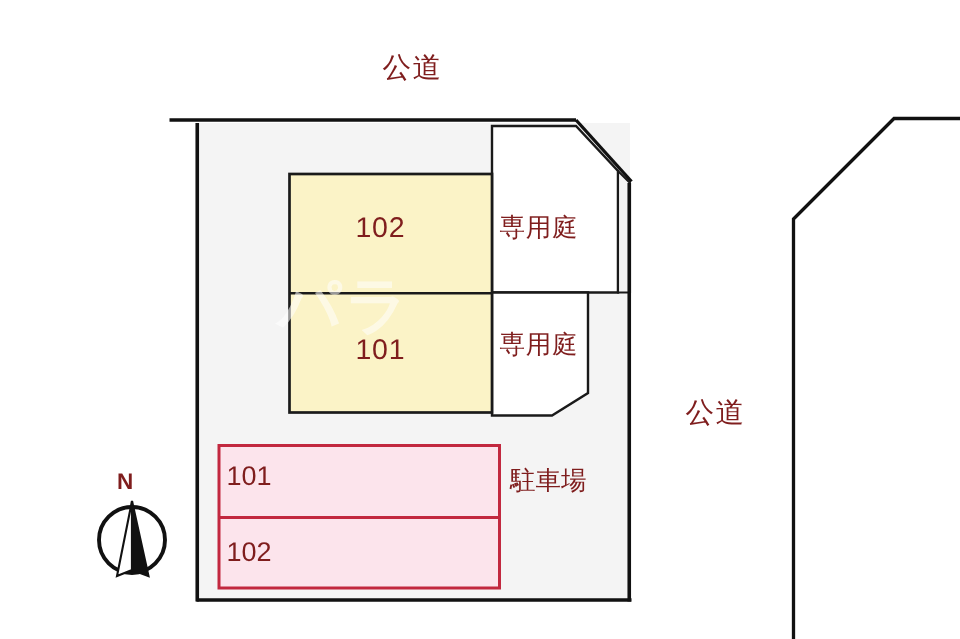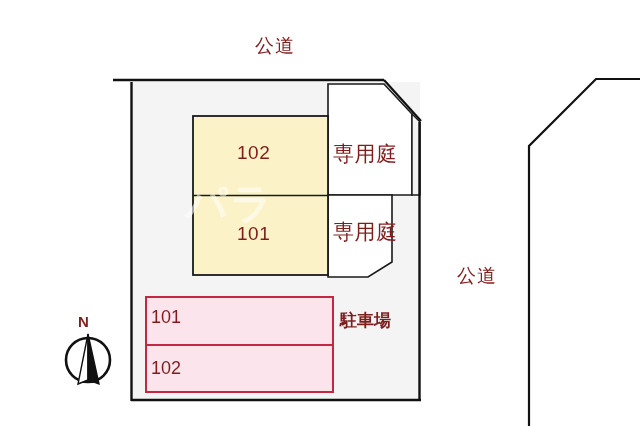--- a/index.html
+++ b/index.html
@@ -39,35 +39,34 @@
     font-size: 19px;
     letter-spacing: 1px;
   }
   .lbl-unit {
     font-size: 19px;
     letter-spacing: 0.5px;
   }
   .lbl-unit-102 { left: 237px; top: 143px; }
   .lbl-unit-101 { left: 237px; top: 224px; }
   .lbl-garden {
-    font-size: 21px;
+    font-size: 17px;
     letter-spacing: 0.5px;
   }
   .lbl-garden-1 { left: 333px; top: 143px; }
   .lbl-garden-2 { left: 333px; top: 221px; }
   .lbl-park-101 { left: 151px; top: 308px; font-size: 18px; }
   .lbl-park-102 { left: 151px; top: 359px; font-size: 18px; }
   .lbl-parking {
     left: 340px;
     top: 311px;
     font-size: 17px;
     width: 20px;
     line-height: 1.18;
     text-align: center;
-    font-weight: bold;
   }
   .lbl-north {
     left: 78px;
     top: 314px;
     font-size: 15px;
     font-weight: bold;
   }
   .watermark {
     position: absolute;
     left: 185px;

